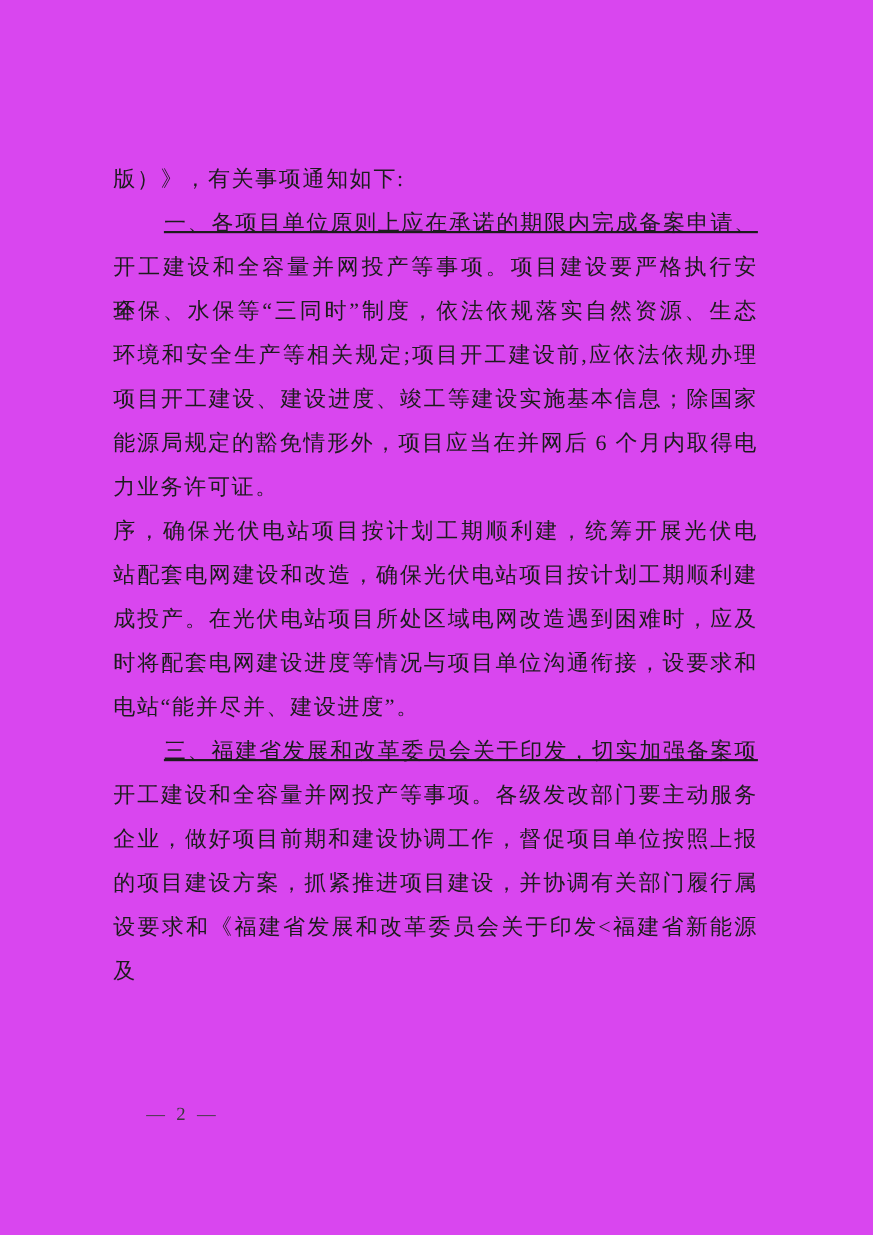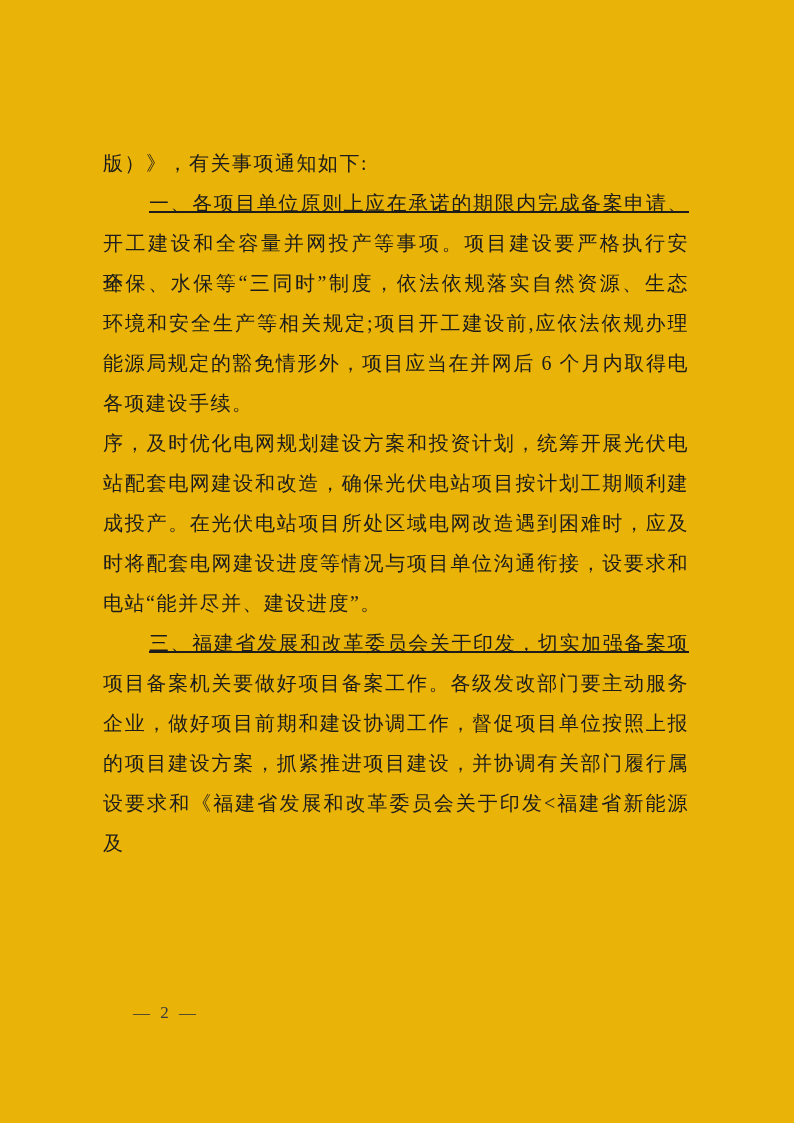--- a/index.html
+++ b/index.html
@@ -1,20 +1,20 @@
 <!DOCTYPE html>
 <html><head>
 <meta charset="utf-8">
 <style>
   html, body { margin: 0; padding: 0; background: #ffffff; }
   .page {
     position: relative;
     width: 794px;
     height: 1123px;
-    background: #eab308;
+    background: #d946ef;
     font-family: "Liberation Serif", serif;
     color: #1c1c1c;
     overflow: hidden;
   }
   .body-text {
     position: absolute;
     left: 103px;
     top: 143px;
     width: 586px;
   }
@@ -52,31 +52,32 @@
 
 <div class="page">
   <div class="body-text">
 
     <div class="line plain">版）》，有关事项通知如下:</div>
 
     <div class="line full indent">一、各项目单位原则上应在承诺的期限内完成备案申请、</div>
     <div class="line full">开工建设和全容量并网投产等事项。项目建设要严格执行安全、</div>
     <div class="line full">环保、水保等“三同时”制度，依法依规落实自然资源、生态</div>
     <div class="line full">环境和安全生产等相关规定;项目开工建设前,应依法依规办理</div>
+    <div class="line full">项目开工建设、建设进度、竣工等建设实施基本信息；除国家</div>
     <div class="line full">能源局规定的豁免情形外，项目应当在并网后 6 个月内取得电</div>
-    <div class="line plain">各项建设手续。</div>
+    <div class="line plain">力业务许可证。</div>
 
-    <div class="line full">序，及时优化电网规划建设方案和投资计划，统筹开展光伏电</div>
+    <div class="line full">序，确保光伏电站项目按计划工期顺利建，统筹开展光伏电</div>
     <div class="line full">站配套电网建设和改造，确保光伏电站项目按计划工期顺利建</div>
     <div class="line full">成投产。在光伏电站项目所处区域电网改造遇到困难时，应及</div>
     <div class="line full">时将配套电网建设进度等情况与项目单位沟通衔接，设要求和</div>
     <div class="line plain">电站“能并尽并、建设进度”。</div>
 
     <div class="line full indent">三、福建省发展和改革委员会关于印发，切实加强备案项</div>
-    <div class="line full">项目备案机关要做好项目备案工作。各级发改部门要主动服务</div>
+    <div class="line full">开工建设和全容量并网投产等事项。各级发改部门要主动服务</div>
     <div class="line full">企业，做好项目前期和建设协调工作，督促项目单位按照上报</div>
     <div class="line full">的项目建设方案，抓紧推进项目建设，并协调有关部门履行属</div>
     <div class="line full">设要求和《福建省发展和改革委员会关于印发&lt;福建省新能源及</div>
 
   </div>
 
   <div class="footer">— 2 —</div>
 </div>
 
 </body></html>

